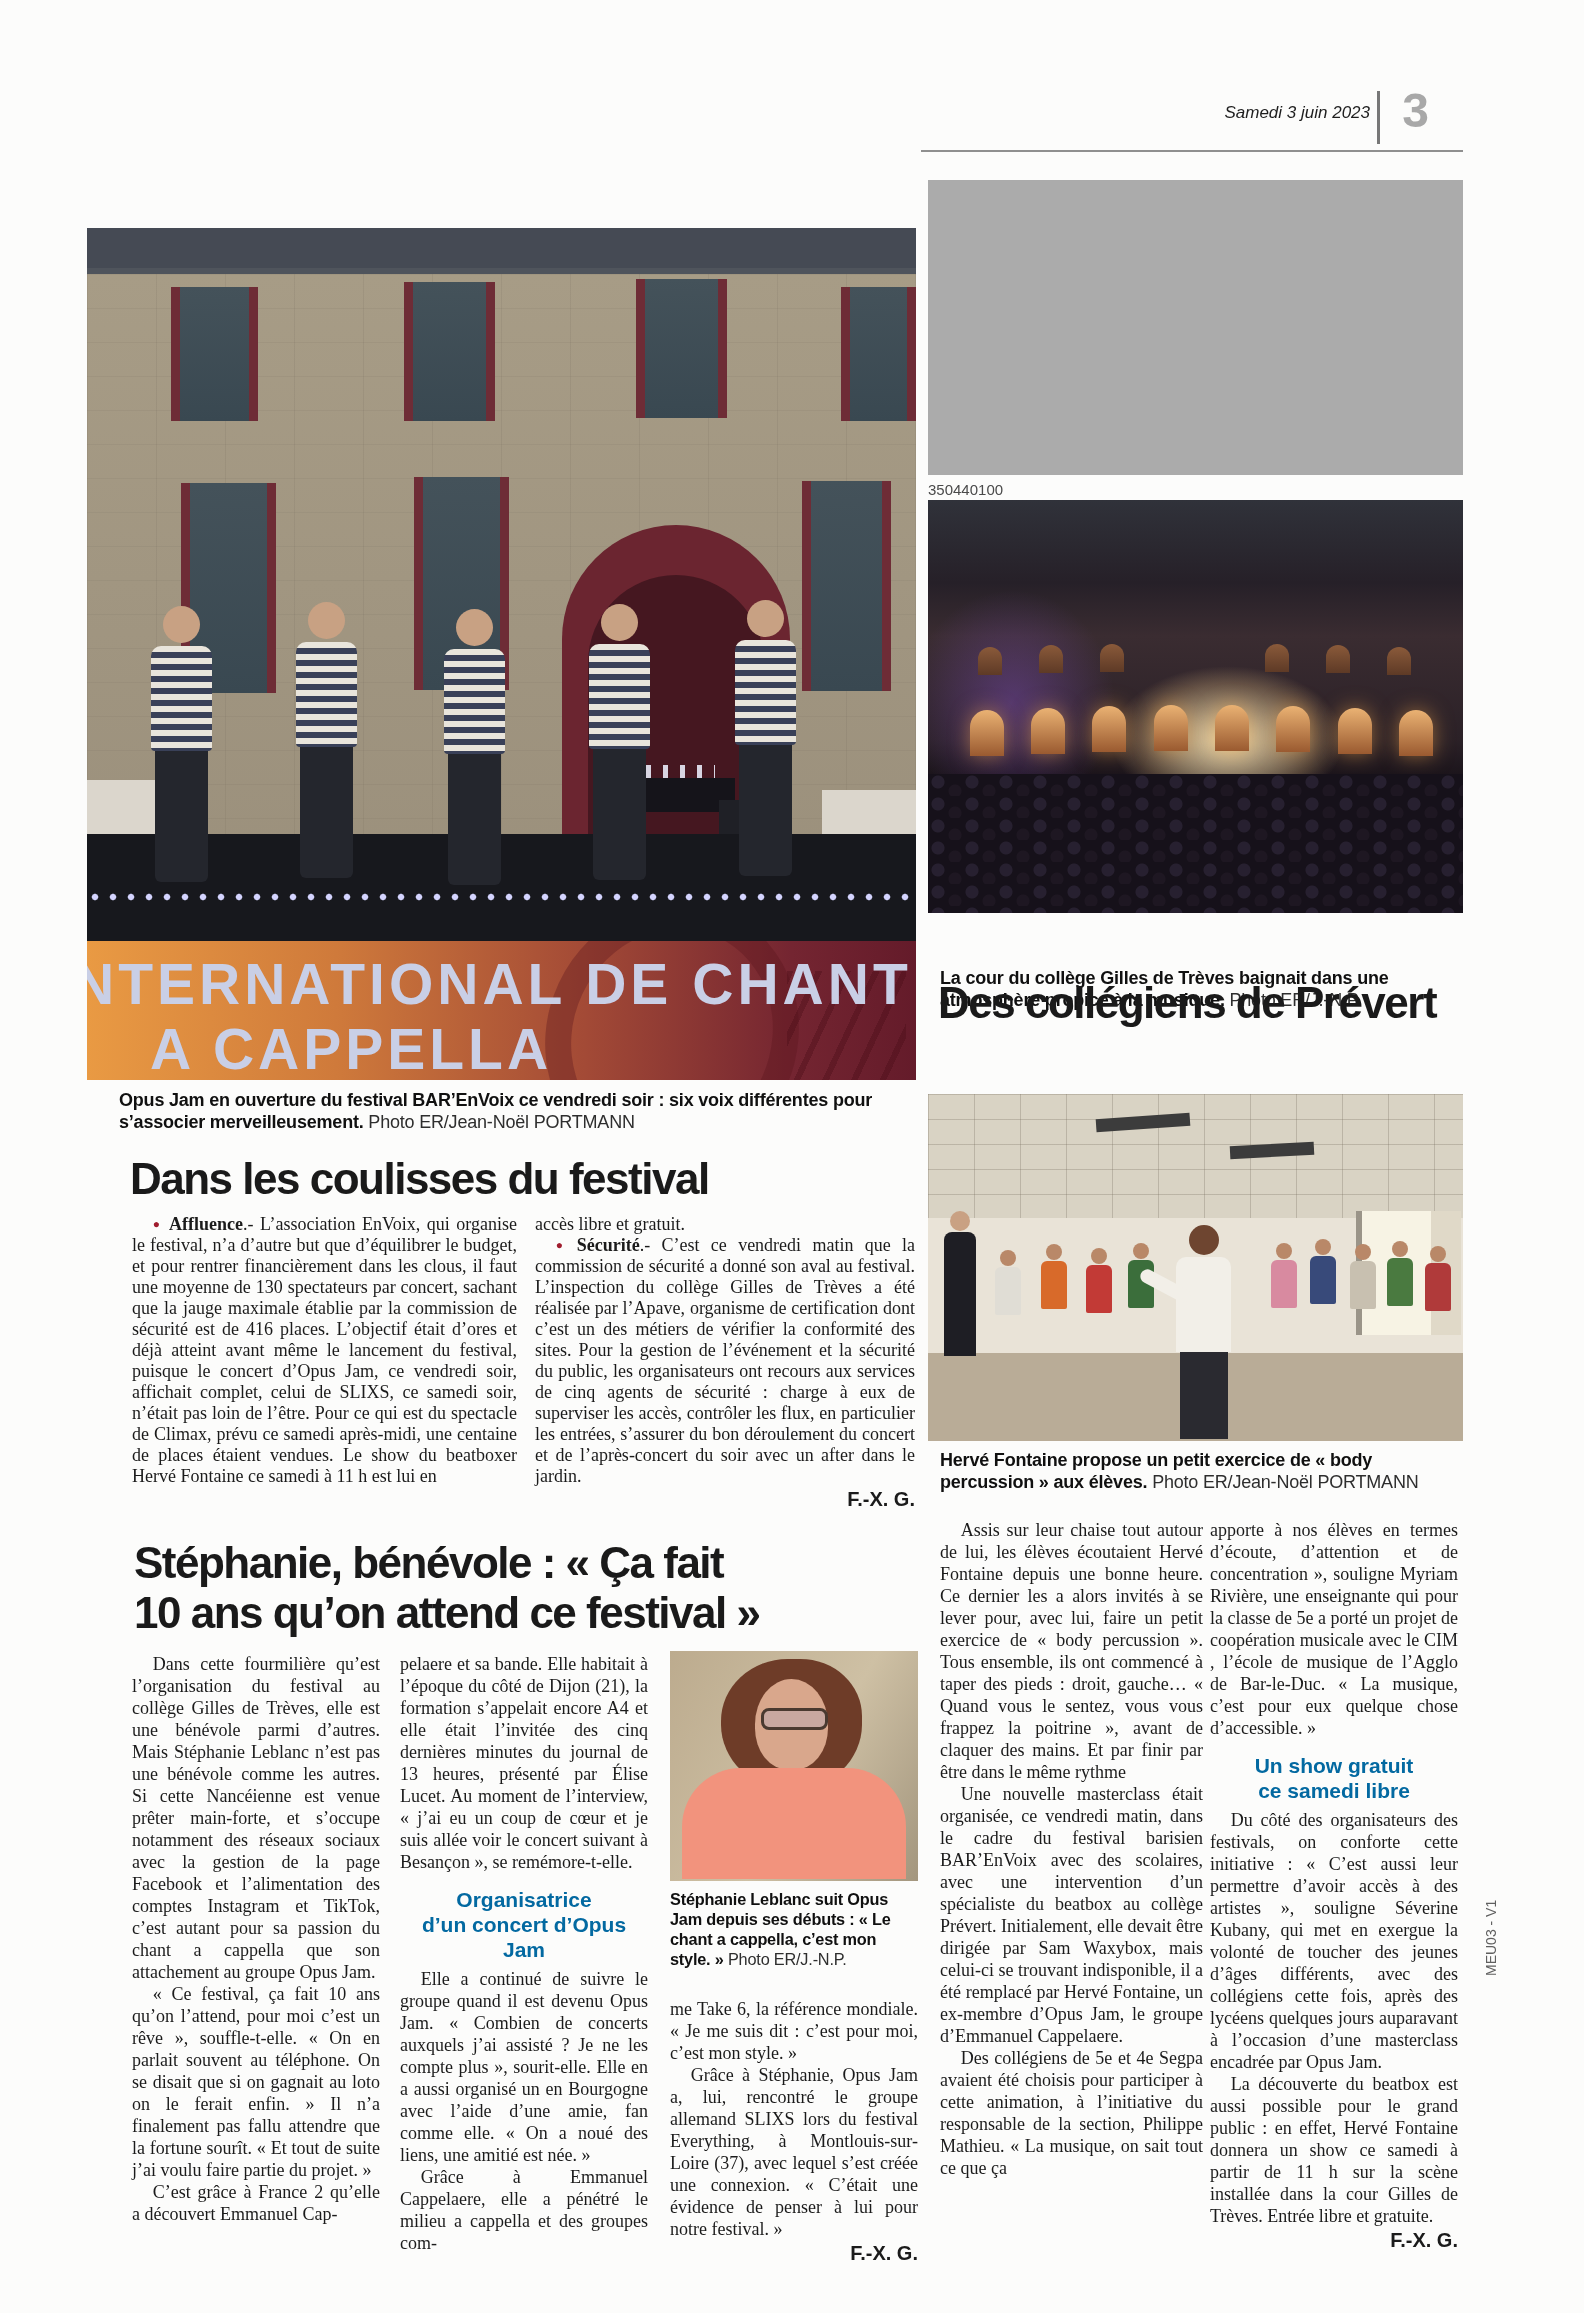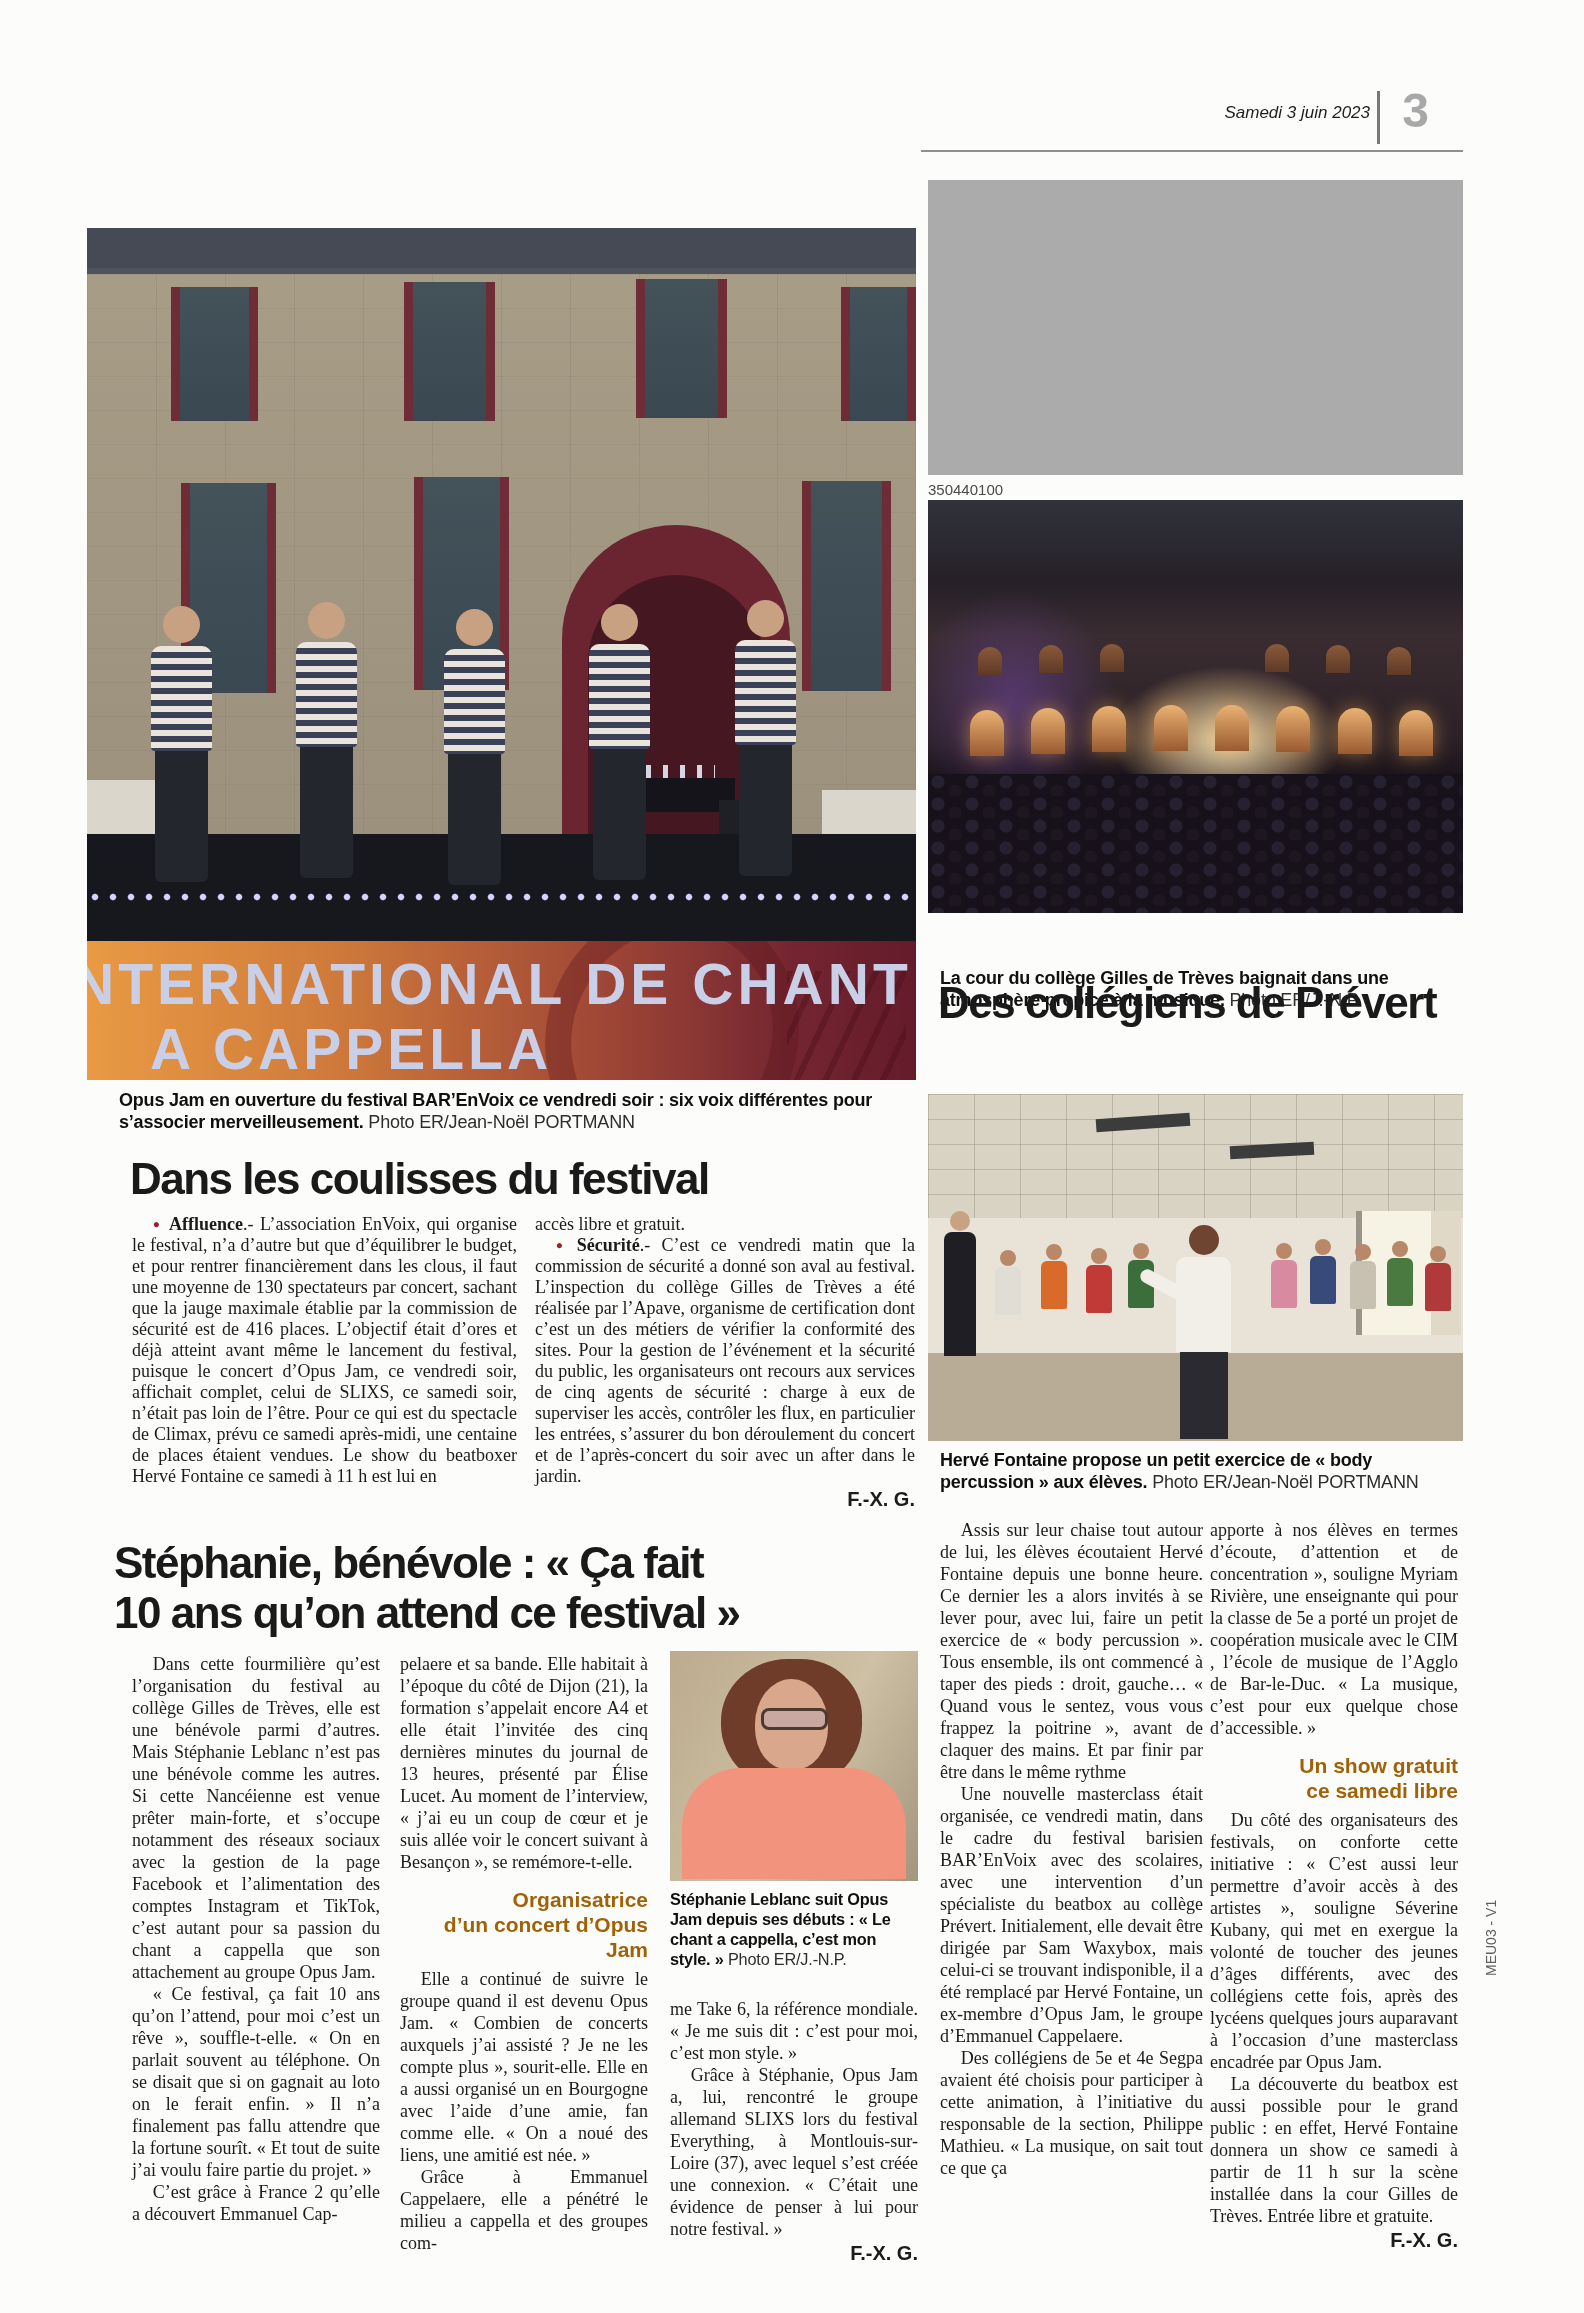--- a/index.html
+++ b/index.html
@@ -28,21 +28,21 @@
   
   .bodycol{text-align:justify;color:#1b1b1b;}
   .a1{font-size:18px;line-height:21px;}
   .a2{font-size:18px;line-height:22px;}
   .a3{font-size:18px;line-height:22px;}
   .bodycol p{margin:0;}
   .indent{text-indent:1.15em;}
   .bull::before{content:"●";color:#a01d2e;font-size:12px;vertical-align:2px;margin-right:7px;}
   .lead{font-weight:700;}
   .subhead{font-family:"Liberation Sans",sans-serif;font-weight:700;font-size:21px;
-           line-height:25px;margin:14px 0 6px !important;text-indent:0;text-align:right;color:#a16207;}
+           line-height:25px;margin:14px 0 6px !important;text-indent:0;text-align:center;color:#0369a1;}
   .subhead span{display:block;}
   .sig{font-family:"Liberation Sans",sans-serif;font-weight:700;font-size:20px;
        text-align:right !important;text-indent:0;margin-top:2px !important;}
 
   
   .adbox{background:#ababab;}
   .adcode{font-family:"Liberation Sans",sans-serif;font-size:15px;color:#4a4a4a;}
 
   
   .edmark{font-family:"Liberation Sans",sans-serif;font-size:14px;color:#5f5f5f;
@@ -203,21 +203,21 @@
   </div>
   <div class="abs bodycol a1" style="left:132px;top:1214px;width:385px;">
     <p class="indent"><span class="bull"></span><span class="lead">Affluence</span><span>.- L’association EnVoix, qui organise le festival, n’a d’autre but que d’équilibrer le budget, et pour rentrer financièrement dans les clous, il faut une moyenne de 130 spectateurs par concert, sachant que la jauge maximale établie par la commission de sécurité est de 416 places. L’objectif était d’ores et déjà atteint avant même le lancement du festival, puisque le concert d’Opus Jam, ce vendredi soir, affichait complet, celui de SLIXS, ce samedi soir, n’était pas loin de l’être. Pour ce qui est du spectacle de Climax, prévu ce samedi après-midi, une centaine de places étaient vendues. Le show du beatboxer Hervé Fontaine ce samedi à 11 h est lui en</span></p>
   </div>
   <div class="abs bodycol a1" style="left:535px;top:1214px;width:380px;">
     <p>accès libre et gratuit.</p>
     <p class="indent"><span class="bull"></span><span class="lead">Sécurité</span><span>.- C’est ce vendredi matin que la commission de sécurité a donné son aval au festival. L’inspection du collège Gilles de Trèves a été réalisée par l’Apave, organisme de certification dont c’est un des métiers de vérifier la conformité des sites. Pour la gestion de l’événement et la sécurité du public, les organisateurs ont recours aux services de cinq agents de sécurité : charge à eux de superviser les accès, contrôler les flux, en particulier les entrées, s’assurer du bon déroulement du concert et de l’après-concert du soir avec un after dans le jardin.</span></p>
     <p class="sig">F.-X. G.</p>
   </div>
 
-  <div class="abs headline" style="left:114px;top:1538px;width:792px;">
+  <div class="abs headline" style="left:134px;top:1538px;width:792px;">
     <span>Stéphanie, bénévole : « Ça fait</span>
     <span>10 ans qu’on attend ce festival »</span>
   </div>
   <div class="abs bodycol a2" style="left:132px;top:1653px;width:248px;">
     <p class="indent">Dans cette fourmilière qu’est l’organisation du festival au collège Gilles de Trèves, elle est une bénévole parmi d’autres. Mais Stéphanie Leblanc n’est pas une bénévole comme les autres. Si cette Nancéienne est venue prêter main-forte, et s’occupe notamment des réseaux sociaux avec la gestion de la page Facebook et l’alimentation des comptes Instagram et TikTok, c’est autant pour sa passion du chant a cappella que son attachement au groupe Opus Jam.</p>
     <p class="indent">« Ce festival, ça fait 10 ans qu’on l’attend, pour moi c’est un rêve », souffle-t-elle. « On en parlait souvent au téléphone. On se disait que si on gagnait au loto on le ferait enfin. » Il n’a finalement pas fallu attendre que la fortune sourît. « Et tout de suite j’ai voulu faire partie du projet. »</p>
     <p class="indent">C’est grâce à France 2 qu’elle a découvert Emmanuel Cap-</p>
   </div>
   <div class="abs bodycol a2" style="left:400px;top:1653px;width:248px;">
     <p>pelaere et sa bande. Elle habitait à l’époque du côté de Dijon (21), la formation s’appelait encore A4 et elle était l’invitée des cinq dernières minutes du journal de 13 heures, présenté par Élise Lucet. Au moment de l’interview, « j’ai eu un coup de cœur et je suis allée voir le concert suivant à Besançon », se remémore-t-elle.</p>

